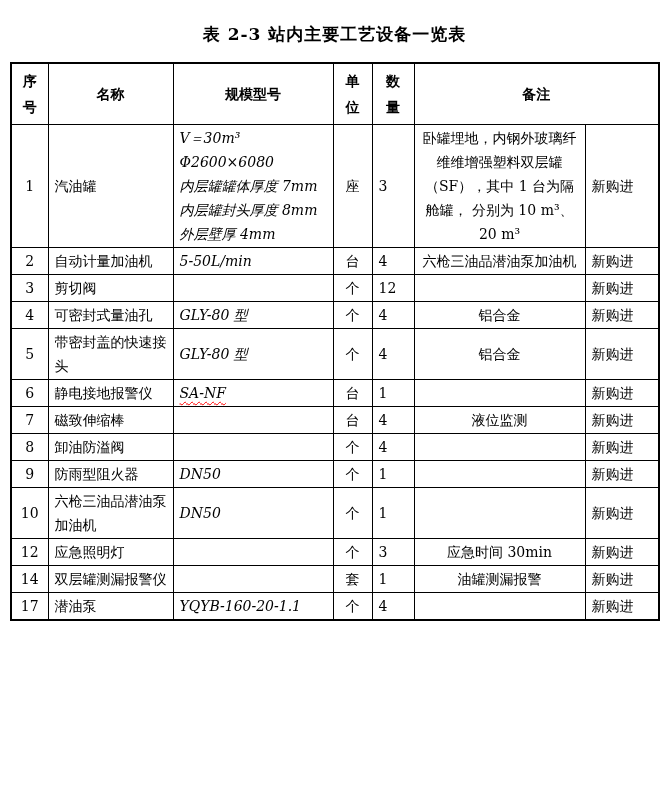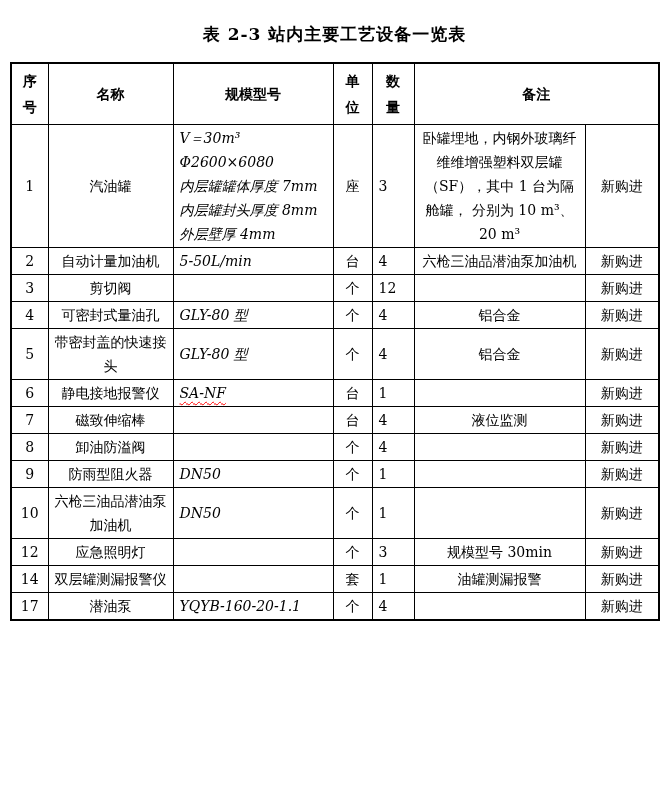--- a/index.html
+++ b/index.html
@@ -57,26 +57,26 @@
   }
   col.c-index  { width: 37px; }
   col.c-name   { width: 125px; }
   col.c-spec   { width: 160px; }
   col.c-unit   { width: 39px; }
   col.c-qty    { width: 42px; }
   col.c-remark { width: 171px; }
   col.c-status { width: 74px; }
 
   td.td-index  { text-align: center; height: 24px; }
-  td.td-name   { text-align: center; }
+  td.td-name   { text-align: left; }
   td.td-spec   { text-align: left; white-space: pre-line; font-style: italic; }
   td.td-unit   { text-align: center; }
   td.td-qty    { text-align: left; padding-left: 8px; }
   td.td-remark { text-align: center; white-space: pre-line; }
-  td.td-status { text-align: center; }
+  td.td-status { }
 
   .wavy-red {
     text-decoration-line: underline;
     text-decoration-style: wavy;
     text-decoration-color: #ff0000;
     text-decoration-thickness: 1px;
     text-underline-offset: 3px;
   }
 </style>
 </head>
@@ -201,21 +201,21 @@
           <td class="td-qty">1</td>
           <td class="td-remark"></td>
           <td class="td-status">新购进</td>
         </tr>
         <tr>
           <td class="td-index">12</td>
           <td class="td-name">应急照明灯</td>
           <td class="td-spec"></td>
           <td class="td-unit">个</td>
           <td class="td-qty">3</td>
-          <td class="td-remark">规模型号 30min</td>
+          <td class="td-remark">应急时间 30min</td>
           <td class="td-status">新购进</td>
         </tr>
         <tr>
           <td class="td-index">14</td>
           <td class="td-name">双层罐测漏报警仪</td>
           <td class="td-spec"></td>
           <td class="td-unit">套</td>
           <td class="td-qty">1</td>
           <td class="td-remark">油罐测漏报警</td>
           <td class="td-status">新购进</td>

